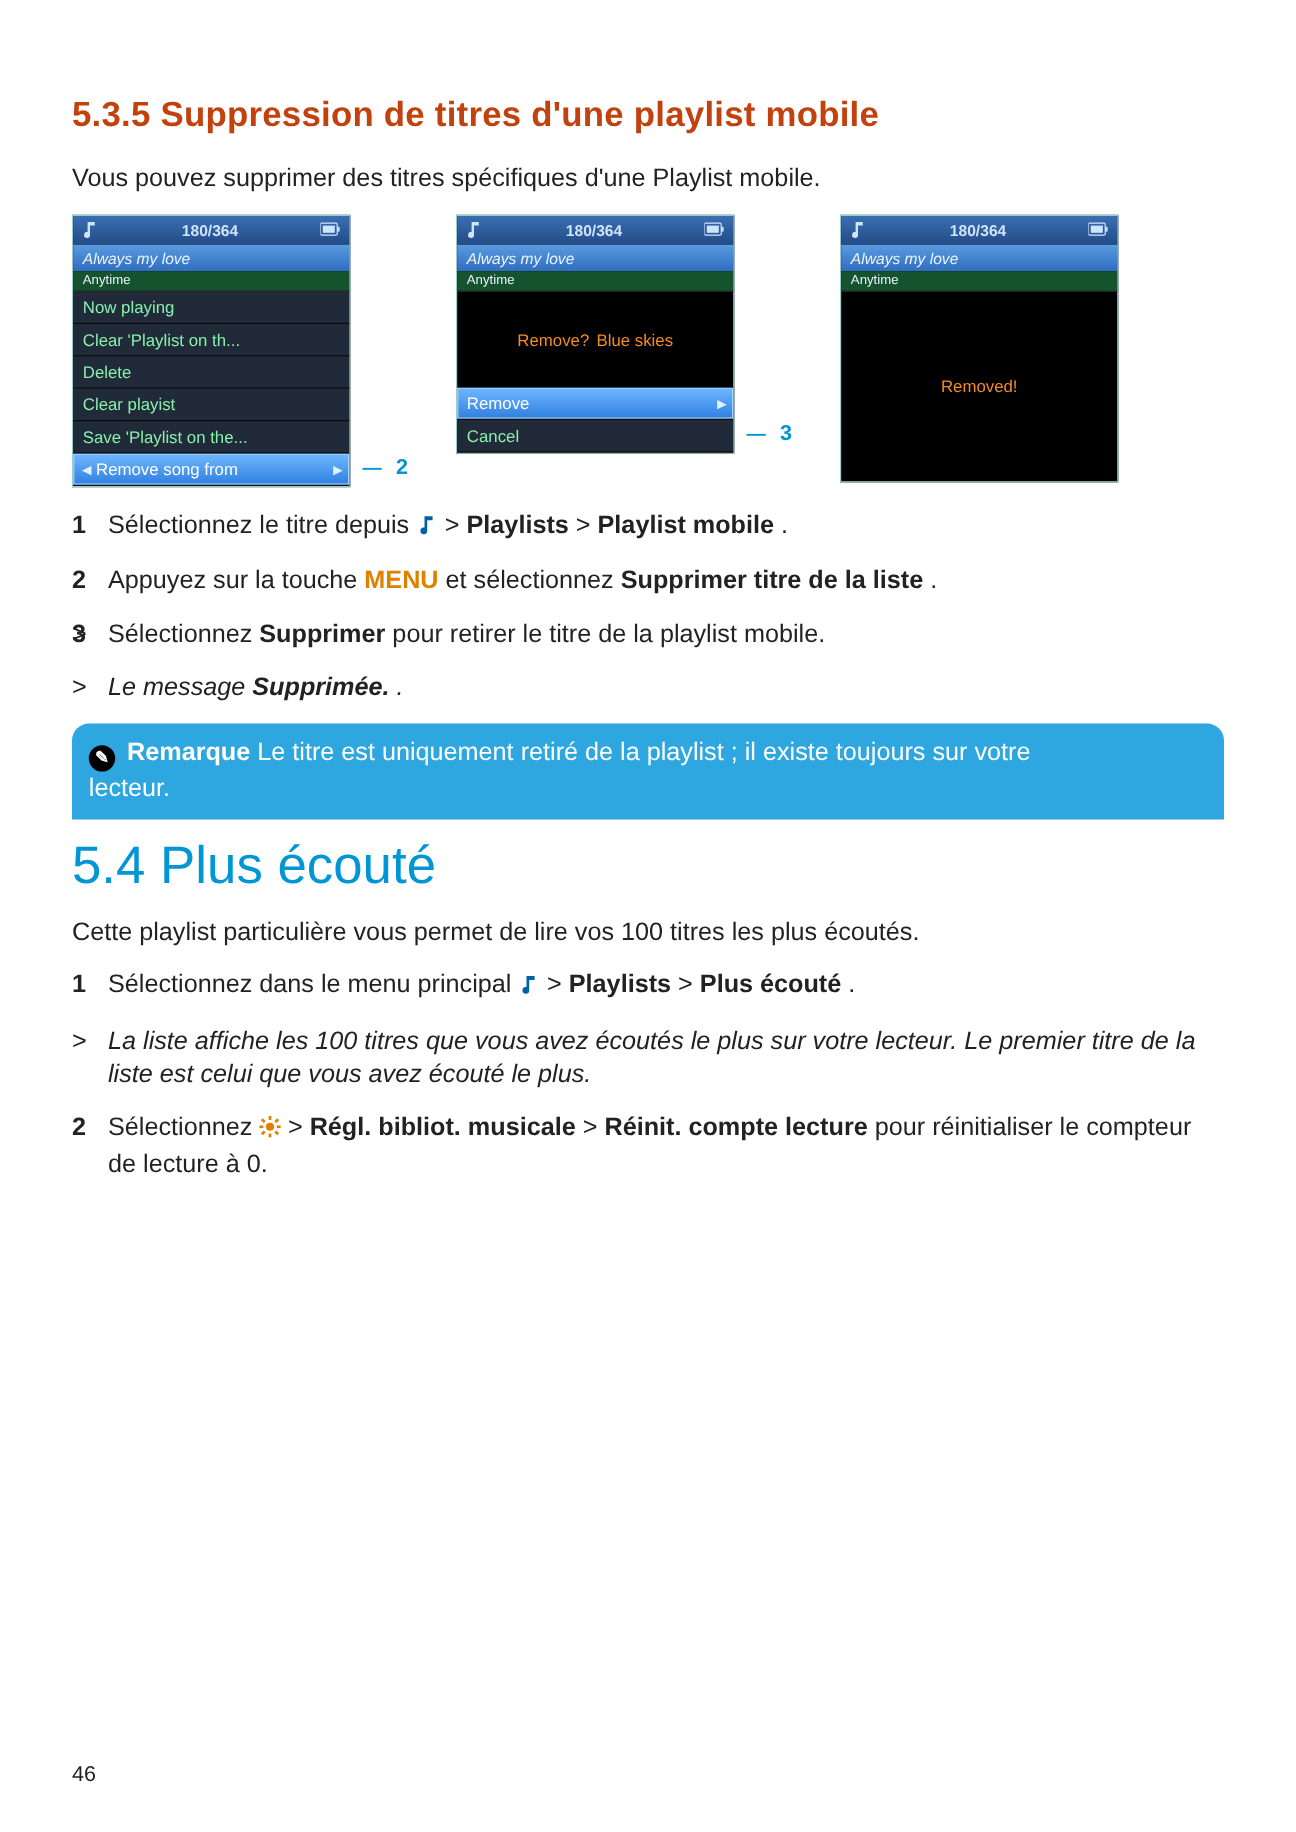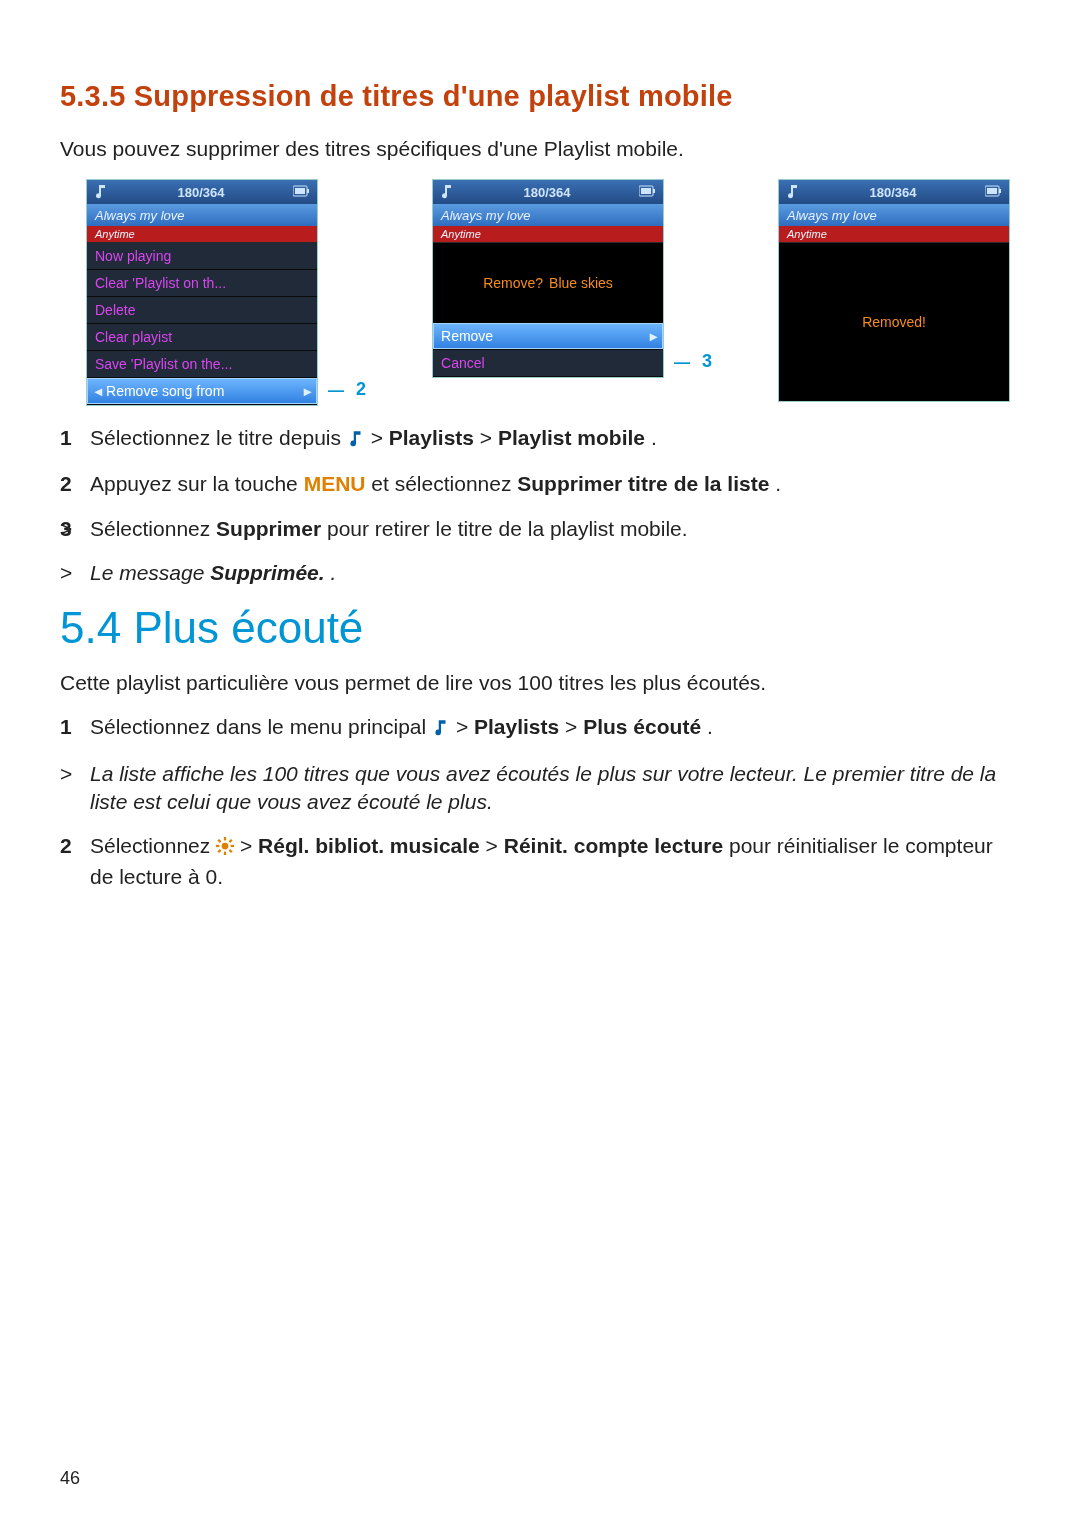--- a/index.html
+++ b/index.html
@@ -104,21 +104,21 @@
   }
   .note b { font-weight: 700; }
 
   
   .screens {
     display: flex;
     gap: 40px;
     margin: 12px 0 18px 0;
     align-items: flex-start;
   }
-  .screen-wrap { display:flex; align-items: flex-end; gap: 8px; margin-left: 26px; }
+  .screen-wrap { display:flex; align-items: flex-end; gap: 8px; }
 
   .device {
     width: 230px;
     border: 1px solid #9cc;
     background: #000;
     font-family: Arial, sans-serif;
     font-size: 14px;
   }
   .device .topbar {
     height: 24px;
@@ -136,35 +136,34 @@
     background: linear-gradient(#5a9be0, #2f6dbf);
     color: #e8f3ff;
     font-size: 13px;
     padding: 0 8px;
     display: flex;
     align-items: center;
     font-style: italic;
   }
   .device .sub {
     height: 16px;
-    background: #b91c1c;
+    background: #14532d;
     color: #e8f3ff;
     font-size: 11px;
-    font-style: italic;
     padding: 0 8px;
     display: flex;
     align-items: center;
     border-bottom: 1px solid #2a2a2a;
     overflow: hidden;
   }
 
   .device .menuitem {
     height: 26px;
     padding: 0 8px;
-    color: #d946ef;
+    color: #86efac;
     display: flex;
     align-items: center;
     font-size: 14px;
     border-bottom: 1px solid #0b0b0b;
     background: #212a38;
   }
   .device .menuitem.sel {
     background: linear-gradient(#6fb7ff,#2f7fe0);
     color: #fff;
     box-shadow: inset 0 0 0 1px #a7d3ff;
@@ -358,20 +357,26 @@
     <p class="arrow">
       <span class="n">&gt;</span>
       <em>
         <span>Le message </span>
         <b>Supprimée.</b>
         <span>.</span>
       </em>
     </p>
   </div>
 
+  <div class="note">
+    <span class="pill">✎</span>
+    <b>Remarque</b>
+    <span> Le titre est uniquement retiré de la playlist ; il existe toujours sur votre </span><br>
+    <span>lecteur.</span>
+  </div>
 
   <div class="h2">
     <span>5.4</span>
     <span> </span>
     <span>Plus écouté</span>
   </div>
 
   <p class="body">Cette playlist particulière vous permet de lire vos 100 titres les plus écoutés.</p>
 
   <div class="steps">

